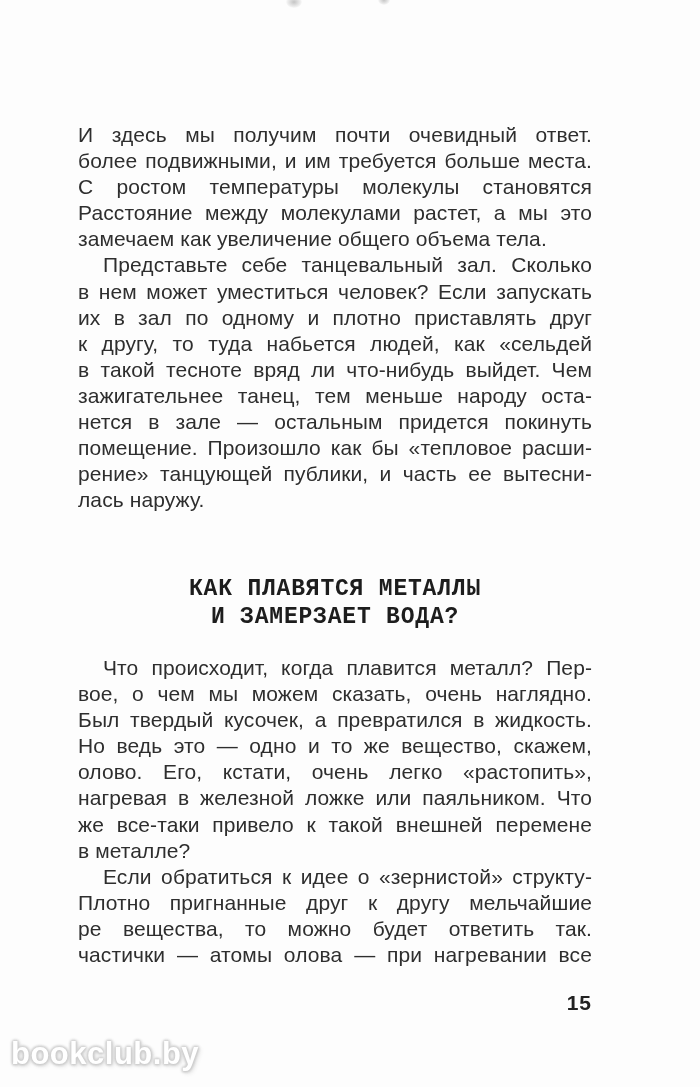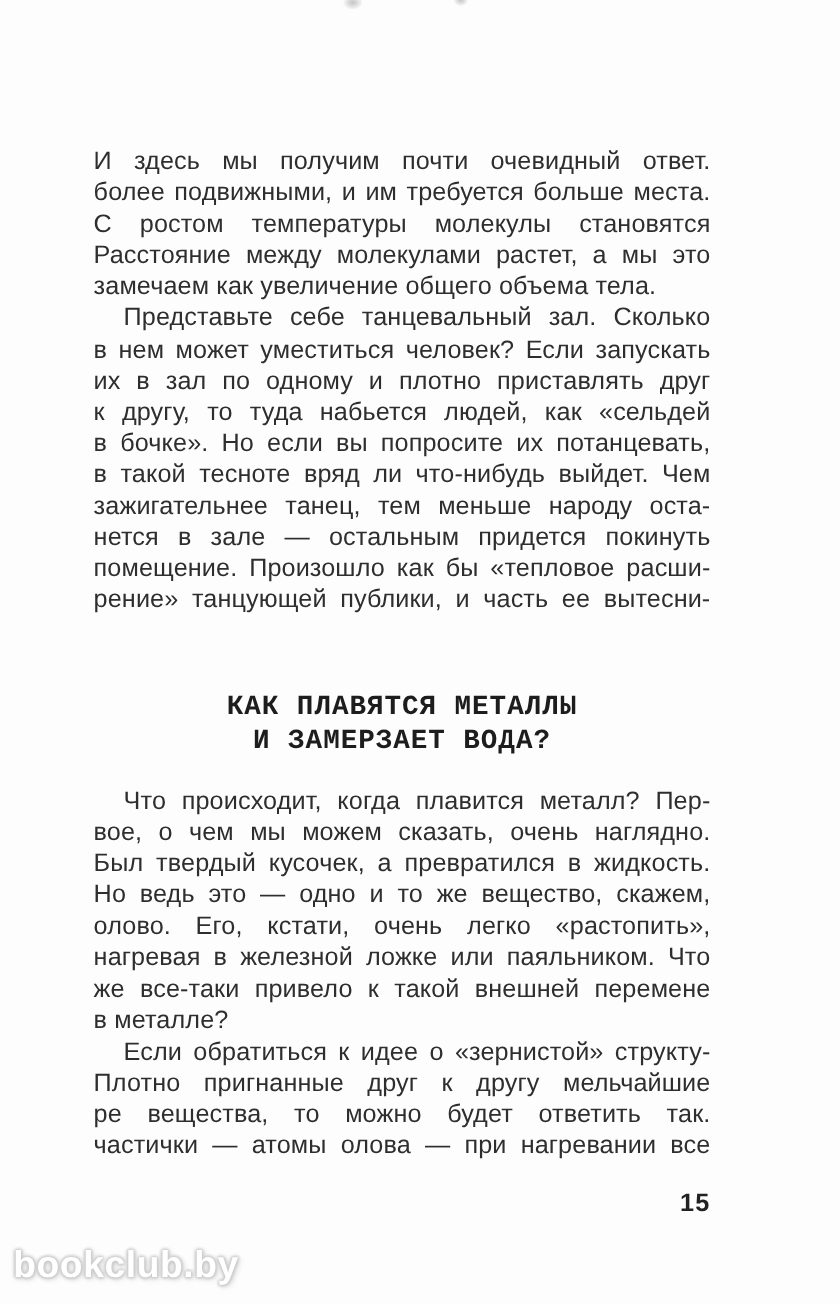--- a/index.html
+++ b/index.html
@@ -100,26 +100,26 @@
         <div class="line">более подвижными, и им требуется больше места.</div>
         <div class="line">С ростом температуры молекулы становятся</div>
         <div class="line">Расстояние между молекулами растет, а мы это</div>
         <div class="line endline">замечаем как увеличение общего объема тела.</div>
       </div>
       <div class="para">
         <div class="line indent">Представьте себе танцевальный зал. Сколько</div>
         <div class="line">в нем может уместиться человек? Если запускать</div>
         <div class="line">их в зал по одному и плотно приставлять друг</div>
         <div class="line">к другу, то туда набьется людей, как «сельдей</div>
-        <div class="line">в бочке». Но если вы попросите их потанцевать,</div>
         <div class="line">в такой тесноте вряд ли что-нибудь выйдет. Чем</div>
         <div class="line">зажигательнее танец, тем меньше народу оста-</div>
         <div class="line">нется в зале — остальным придется покинуть</div>
         <div class="line">помещение. Произошло как бы «тепловое расши-</div>
         <div class="line">рение» танцующей публики, и часть ее вытесни-</div>
+        <div class="line endline">лась наружу.</div>
       </div>
     </div>
 
   <div class="heading">
     <div class="heading-line">КАК ПЛАВЯТСЯ МЕТАЛЛЫ</div>
     <div class="heading-line">И ЗАМЕРЗАЕТ ВОДА?</div>
   </div>
 
   <div class="text-column" id="text-block-bottom">
       <div class="para">

